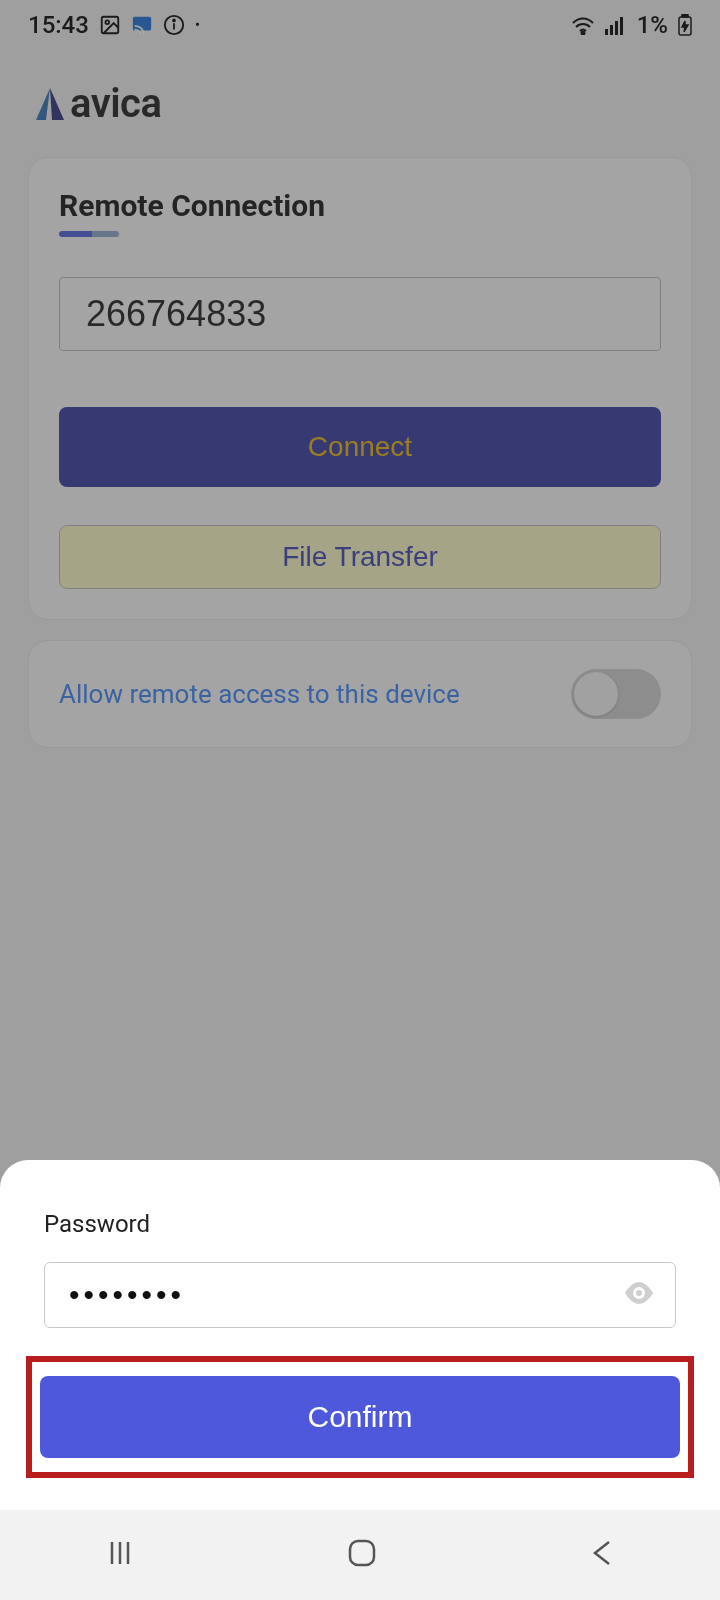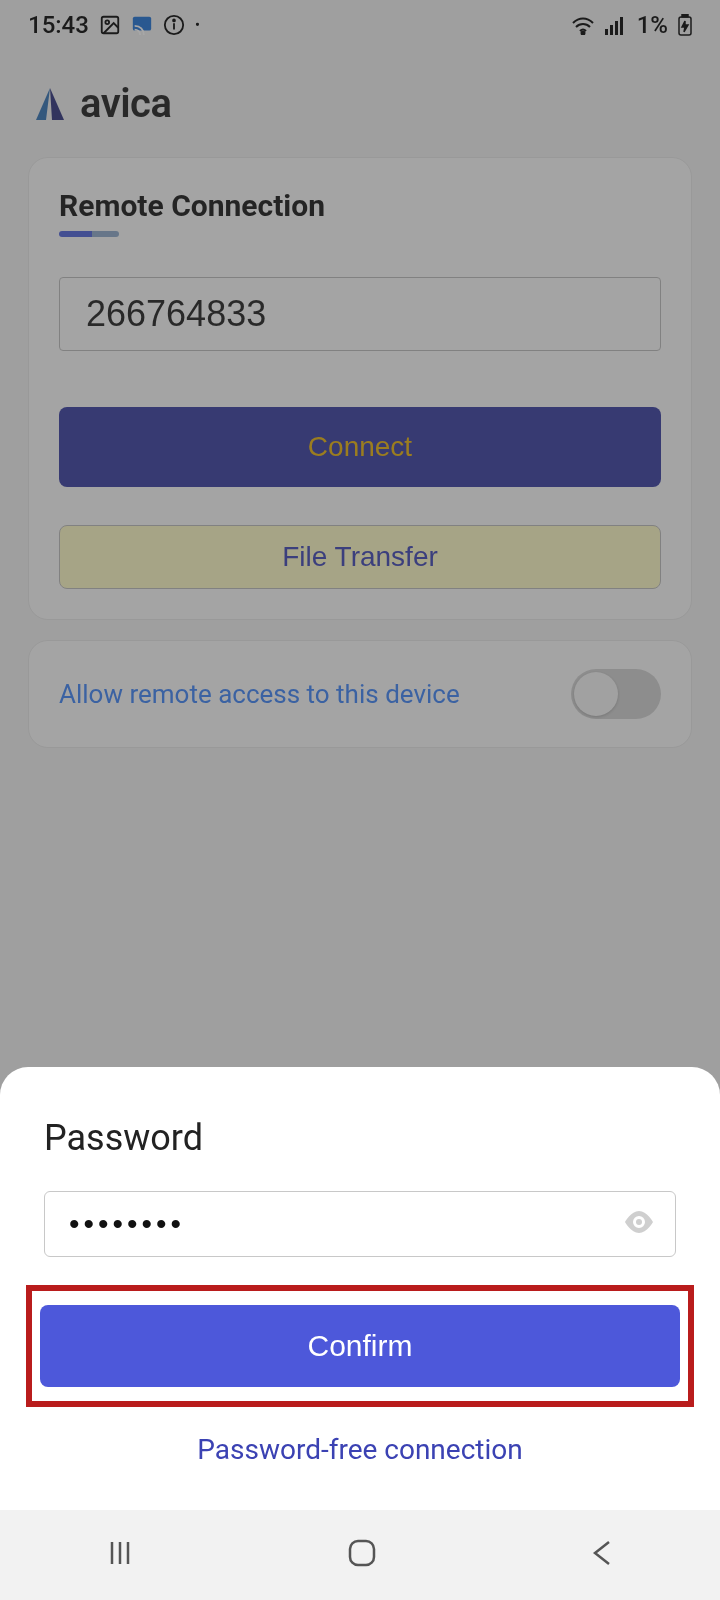--- a/index.html
+++ b/index.html
@@ -14,21 +14,21 @@
     color: #000;
     font-size: 24px;
     font-weight: 500;
   }
   .status-left, .status-right { display: flex; align-items: center; gap: 10px; }
   .status-left .icon, .status-right .icon { display: inline-flex; align-items: center; }
 
   .app-header {
     display: flex;
     align-items: center;
-    gap: 10px;
+    gap: 0;
     padding: 30px 30px 20px;
     text-align: center;
   }
   .logo-mark {
     width: 40px; height: 40px;
     position: relative;
   }
   .logo-mark svg { width: 40px; height: 40px; }
   .app-name { font-size: 40px; font-weight: 600; color: #1a1a1a; letter-spacing: -0.5px; }
 
@@ -122,23 +122,23 @@
   .sheet {
     position: absolute;
     left: 0; right: 0; bottom: 0;
     background: #fff;
     border-top-left-radius: 28px;
     border-top-right-radius: 28px;
     z-index: 10;
     padding: 50px 44px 20px;
   }
   .sheet-label {
-    font-size: 36px;
+    font-size: 24px;
     color: #222;
-    margin-bottom: 32px;
+    margin-bottom: 24px;
   }
   .pw-field {
     position: relative;
     margin-bottom: 28px;
   }
   .pw-input {
     width: 100%;
     height: 66px;
     border: 1px solid #c8c8c8;
     border-radius: 6px;
@@ -287,21 +287,20 @@
           <path d="M15 0C7 0 1 11 1 11s6 11 14 11 14-11 14-11S23 0 15 0zm0 17a6 6 0 110-12 6 6 0 010 12z"></path>
           <circle cx="15" cy="11" r="3"></circle>
         </svg>
     </span>
   </div>
 
   <div class="highlight-box">
     <button class="confirm-btn">Confirm</button>
   </div>
 
-  <a href="#" class="pw-free-link">Password-free connection</a>
 </div>
 
 <div class="nav-bar">
   <span>
     <svg width="30" height="30" viewBox="0 0 30 30" stroke="#555" stroke-width="2.5">
         <line x1="7" y1="4" x2="7" y2="26"></line>
         <line x1="15" y1="4" x2="15" y2="26"></line>
         <line x1="23" y1="4" x2="23" y2="26"></line>
       </svg>
   </span>

